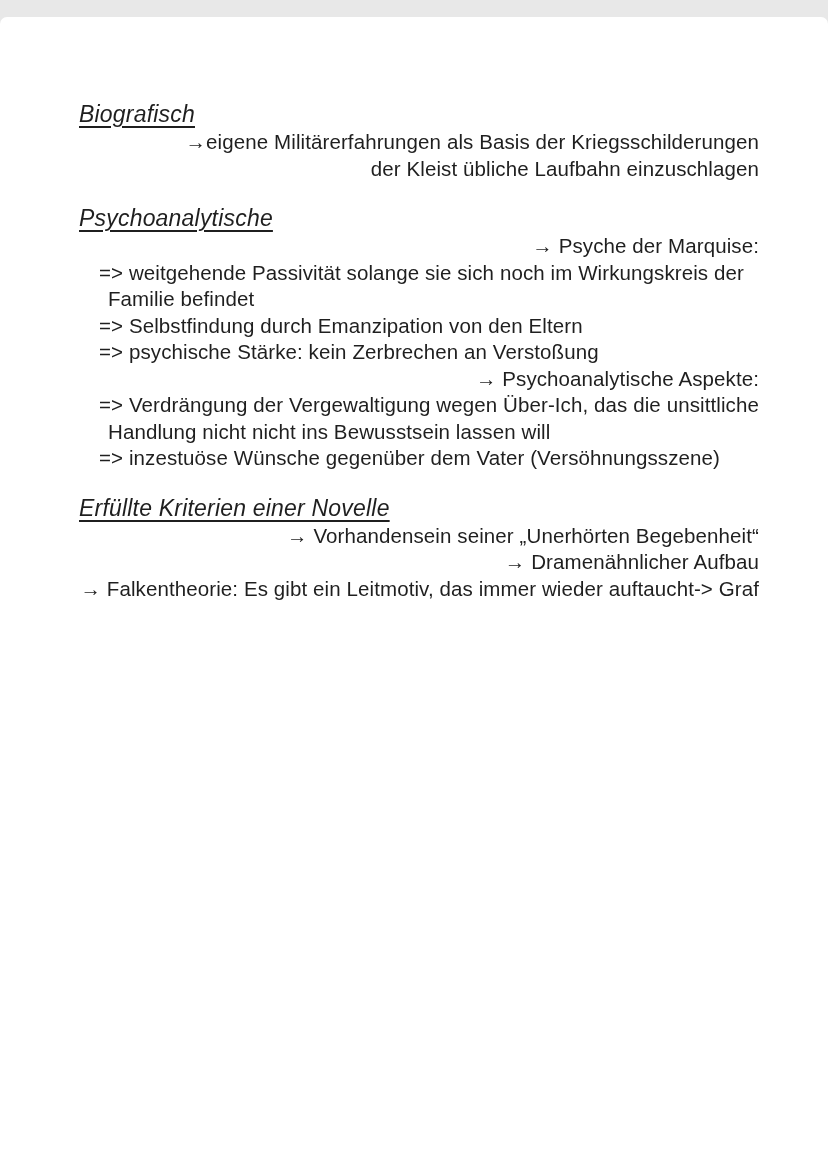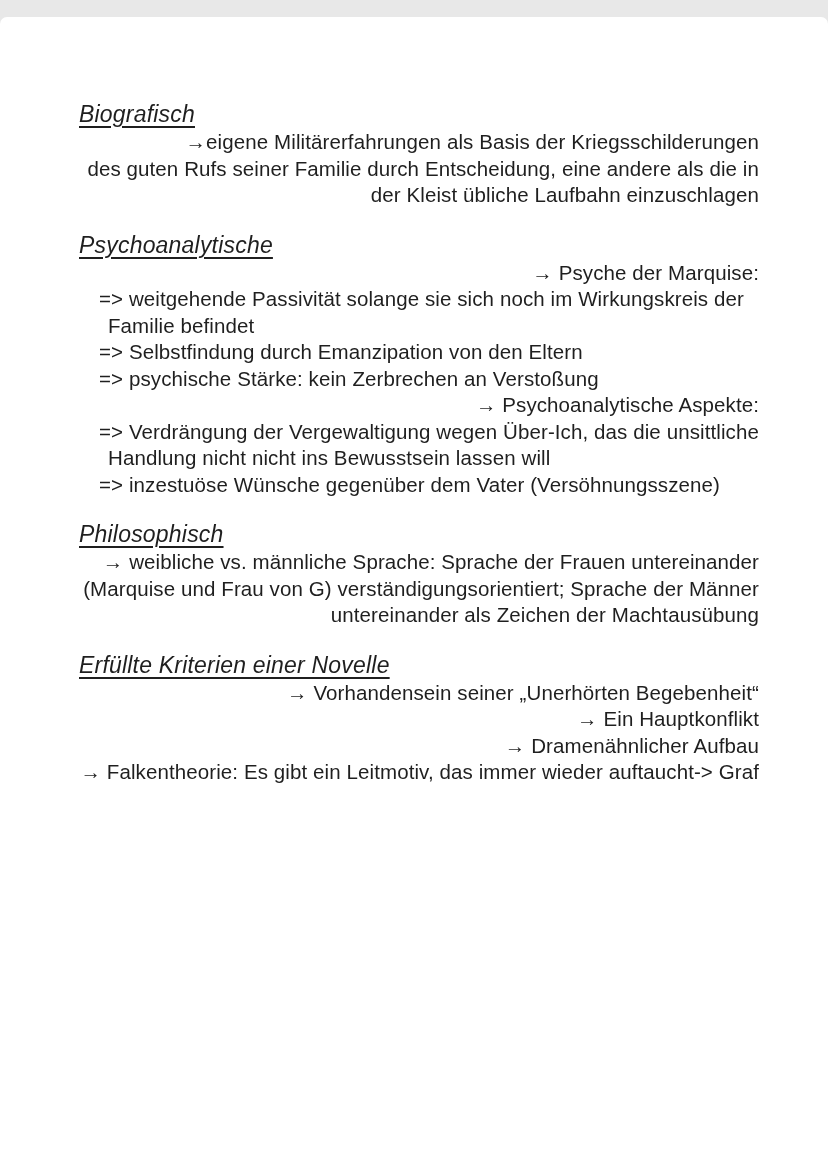--- a/index.html
+++ b/index.html
@@ -47,42 +47,34 @@
   .indent-2 { margin-left: 29px; }
 </style>
 </head>
 <body>
 
 <div class="page" style="background: rgb(255, 255, 255); color: rgb(31, 31, 31);">
   <div class="content" id="content-root">
       <div class="section">
     <div class="section-heading">Biografisch</div>
   <div class="text-line indent-0">→eigene Militärerfahrungen als Basis der Kriegsschilderungen</div>
-        <div class="text-line indent-0">des guten Rufs seiner Familie durch Entscheidung, eine andere als die in</div>
         <div class="text-line indent-0">der Kleist übliche Laufbahn einzuschlagen</div>
       </div>
       <div class="section">
     <div class="section-heading">Psychoanalytische</div>
   <div class="text-line indent-0">→ Psyche der Marquise:</div>
         <div class="text-line indent-1">=&gt; weitgehende Passivität solange sie sich noch im Wirkungskreis der</div>
         <div class="text-line indent-2">Familie befindet</div>
         <div class="text-line indent-1">=&gt; Selbstfindung durch Emanzipation von den Eltern</div>
         <div class="text-line indent-1">=&gt; psychische Stärke: kein Zerbrechen an Verstoßung</div>
         <div class="text-line indent-0">→ Psychoanalytische Aspekte:</div>
         <div class="text-line indent-1">=&gt; Verdrängung der Vergewaltigung wegen Über-Ich, das die unsittliche</div>
         <div class="text-line indent-2">Handlung nicht nicht ins Bewusstsein lassen will</div>
         <div class="text-line indent-1">=&gt; inzestuöse Wünsche gegenüber dem Vater (Versöhnungsszene)</div>
       </div>
       <div class="section">
-    <div class="section-heading">Philosophisch</div>
-  <div class="text-line indent-0">→ weibliche vs. männliche Sprache: Sprache der Frauen untereinander</div>
-        <div class="text-line indent-0">(Marquise und Frau von G) verständigungsorientiert; Sprache der Männer</div>
-        <div class="text-line indent-0">untereinander als Zeichen der Machtausübung</div>
-      </div>
-      <div class="section">
     <div class="section-heading">Erfüllte Kriterien einer Novelle</div>
   <div class="text-line indent-0">→ Vorhandensein seiner „Unerhörten Begebenheit“</div>
-        <div class="text-line indent-0">→ Ein Hauptkonflikt</div>
         <div class="text-line indent-0">→ Dramenähnlicher Aufbau</div>
         <div class="text-line indent-0">→ Falkentheorie: Es gibt ein Leitmotiv, das immer wieder auftaucht-&gt; Graf</div>
       </div>
     </div>
 </div>
 
 </body></html>

